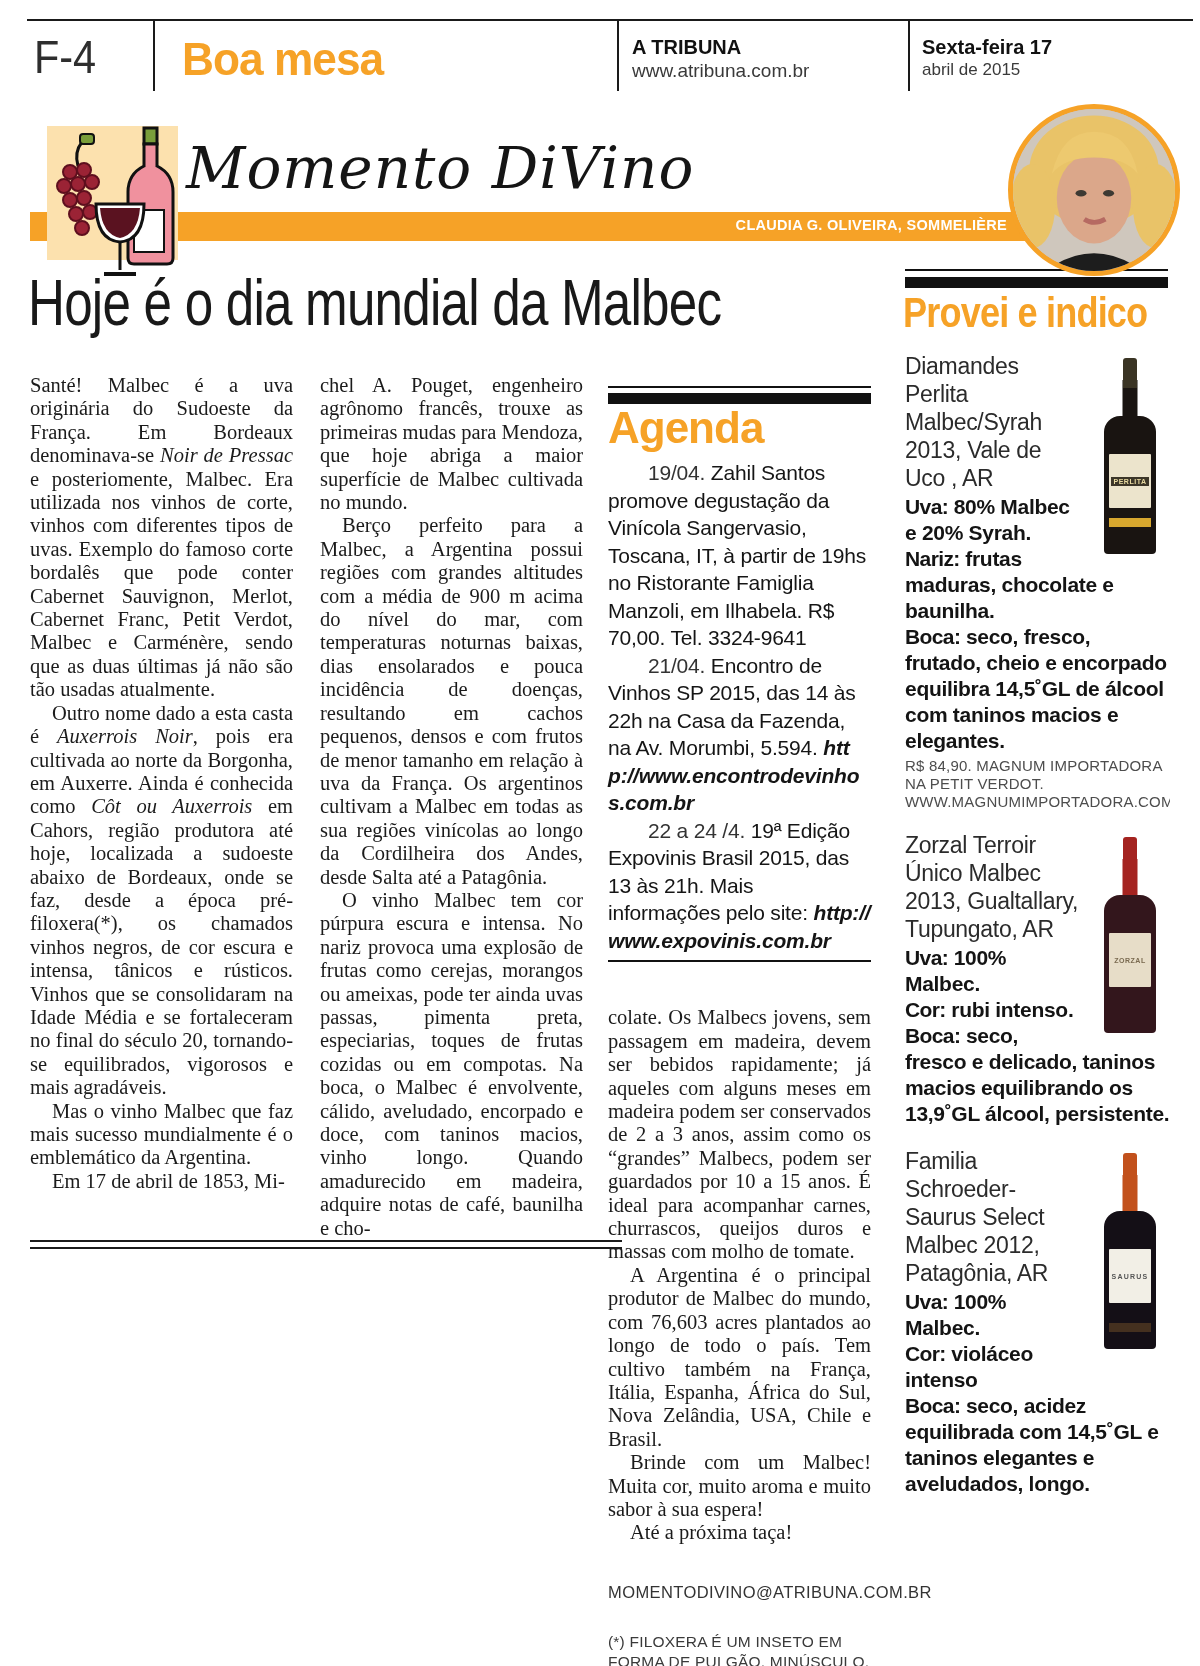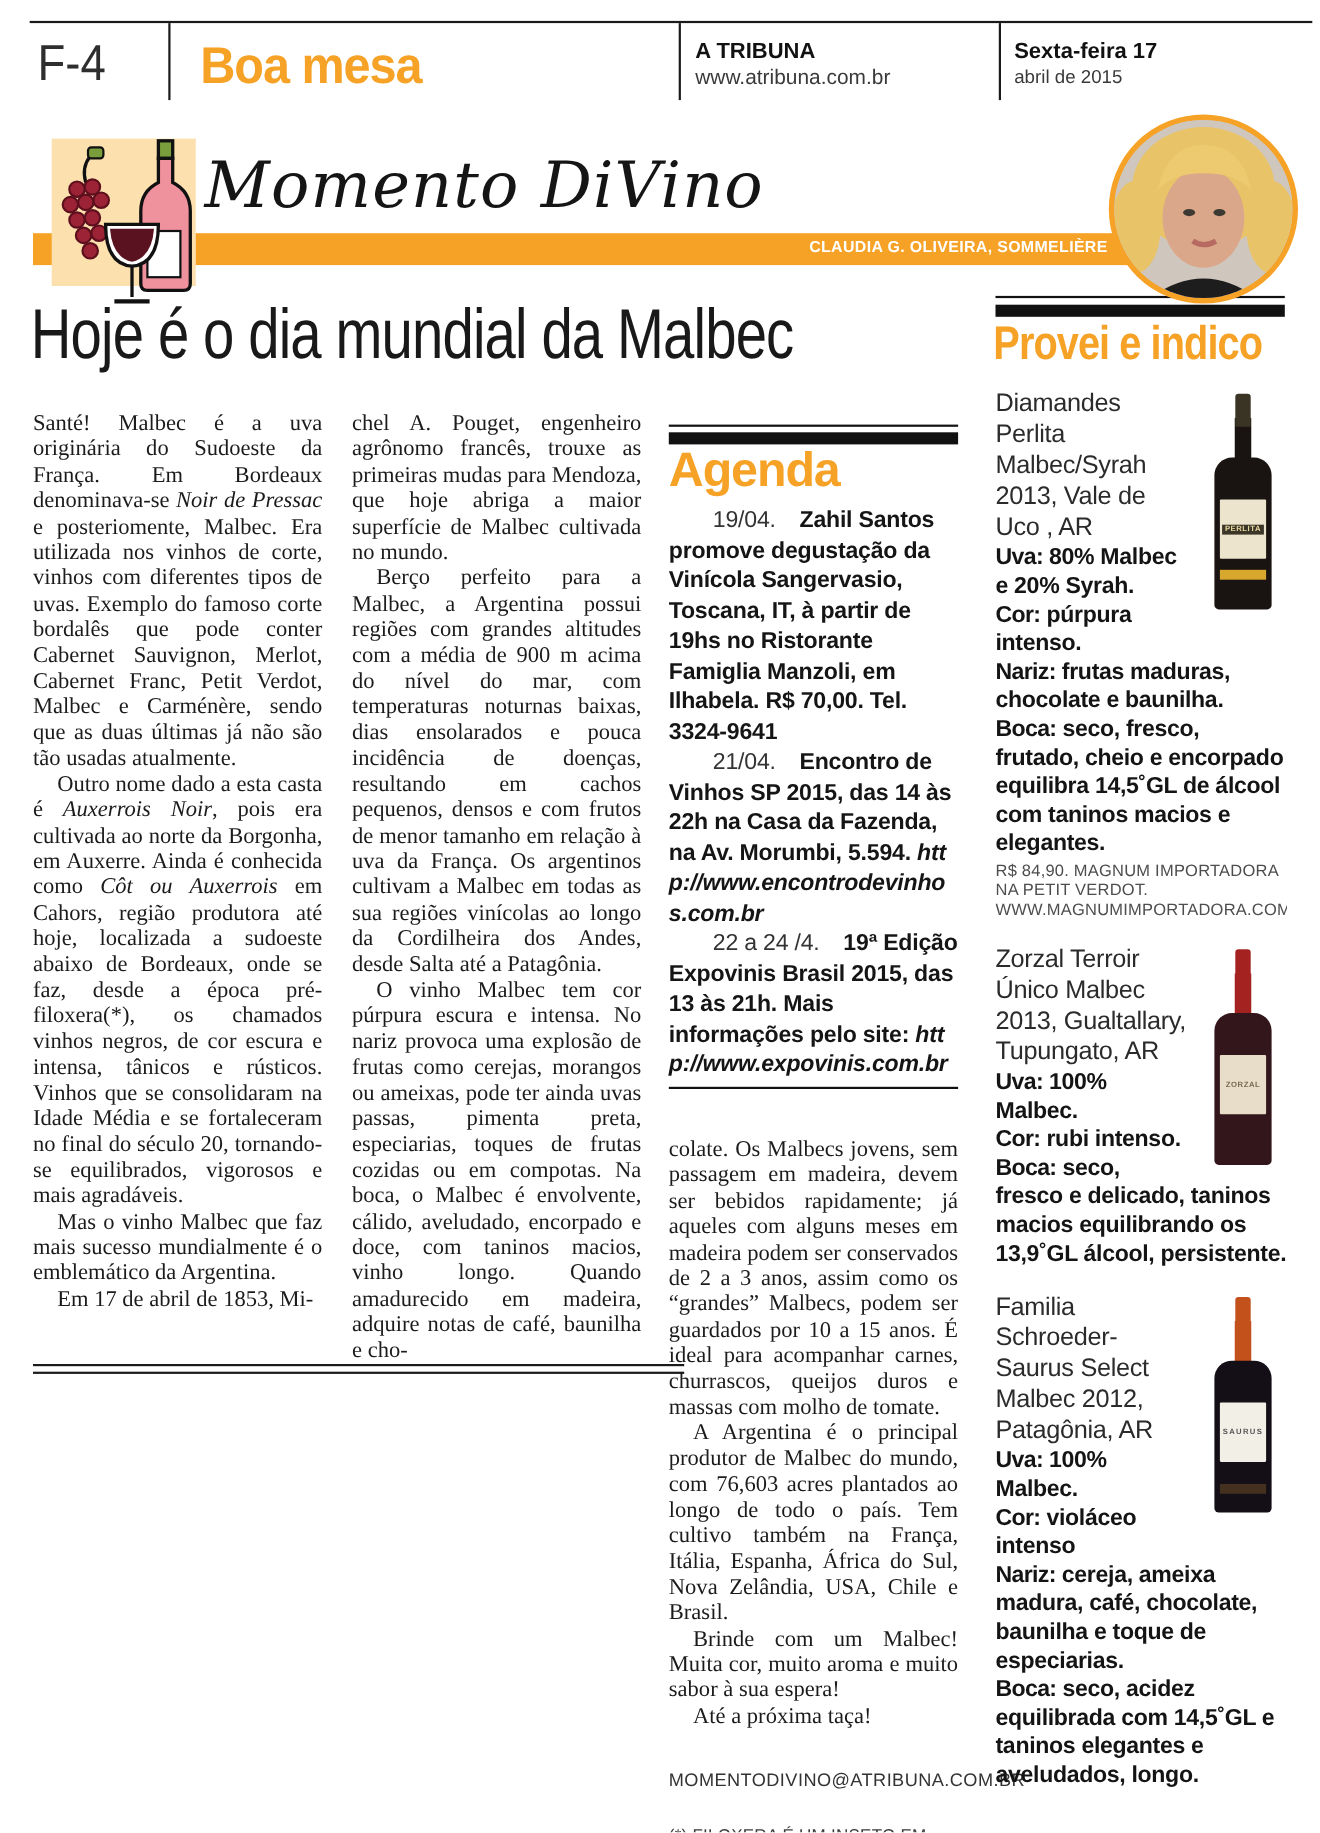--- a/index.html
+++ b/index.html
@@ -50,21 +50,21 @@
   .dbl-rule { position:absolute; left:30px; top:1240px; width:592px; height:5px;
               border-top:2px solid #1a1a1a; border-bottom:2px solid #1a1a1a; }
 
   
   .agenda { font-family:"Liberation Sans", sans-serif; text-align:left; }
   .ag-thin { height:2px; background:#111; margin-top:12px; }
   .ag-bar  { height:11px; background:#111; margin-top:5px; }
   .ag-title { font-size:44px; font-weight:700; color:#F6A227; letter-spacing:-1px; margin:12px 0 20px 0; }
   .ag-item { font-size:21px; line-height:27.5px; margin:0 0 27px 0; letter-spacing:-.2px; }
   .ag-date { font-weight:400; color:#333;margin-left:40px; }
-  .ag-text { font-weight:700; color:#151515;margin-left:16px; }
+  .ag-text { font-weight:400; color:#151515; }
   .ag-link { font-weight:700; font-style:italic; color:#151515; word-break:break-all; }
   .ag-bottom { height:2px; background:#111; margin:6px 0 44px 0; }
   .c3 .body-start { margin-top:0; }
 
   .email { font-family:"Liberation Sans", sans-serif; font-size:16.5px; color:#333;
            letter-spacing:.4px; margin-top:36px; text-align:left; }
   .footnote { font-family:"Liberation Sans", sans-serif; font-size:15.5px; line-height:19.5px;
               color:#3a3a3a; margin-top:28px; text-align:left; letter-spacing:.2px; }
 
   
@@ -210,21 +210,20 @@
         <div class="bcap" style="background: rgb(58, 52, 36);"></div>
         <div class="bbody" style="background: rgb(25, 20, 17);">
           <div class="blabel" style="background: rgb(236, 228, 204);">
               <span>PERLITA</span>
             </div>
           <div class="bband"></div>
         </div>
       </div>
       <div class="wname">Diamandes Perlita Malbec/Syrah 2013, Vale de Uco , AR</div>
       <p class="wf"><b>Uva:</b> <span>80% Malbec e 20% Syrah.</span></p>
-      <p class="wf"><b>Cor:</b> <span>púrpura intenso.</span></p>
       <p class="wf"><b>Nariz:</b> <span>frutas maduras, chocolate e baunilha.</span></p>
       <p class="wf"><b>Boca:</b> <span>seco, fresco, frutado, cheio e encorpado equilibra 14,5˚GL de álcool com taninos macios e elegantes.</span></p>
       <div class="wcredit">R$ 84,90. MAGNUM IMPORTADORA NA PETIT VERDOT. WWW.MAGNUMIMPORTADORA.COM</div>
     </div>
 
     <div class="wine">
       <div class="bottle bottle-2">
         <div class="bneck" style="background: rgb(164, 35, 32);"></div>
         <div class="bcap" style="background: rgb(164, 35, 32);"></div>
         <div class="bbody" style="background: rgb(51, 22, 28);">
@@ -247,19 +246,18 @@
         <div class="bbody" style="background: rgb(20, 15, 22);">
           <div class="blabel" style="background: rgb(242, 239, 230);">
               <span>SAURUS</span>
             </div>
           <div class="bband"></div>
         </div>
       </div>
       <div class="wname">Familia Schroeder-Saurus Select Malbec 2012, Patagônia, AR</div>
       <p class="wf"><b>Uva:</b> <span>100% Malbec.</span></p>
       <p class="wf"><b>Cor:</b> <span>violáceo intenso</span></p>
-      <p class="wf"><b>Nariz:</b> <span>cereja, ameixa madura, café, chocolate, baunilha e toque de especiarias.</span></p>
       <p class="wf"><b>Boca:</b> <span>seco, acidez equilibrada com 14,5˚GL e taninos elegantes e aveludados, longo.</span></p>
 
     </div>
 
   </div>
 </div>
 
 </body></html>

